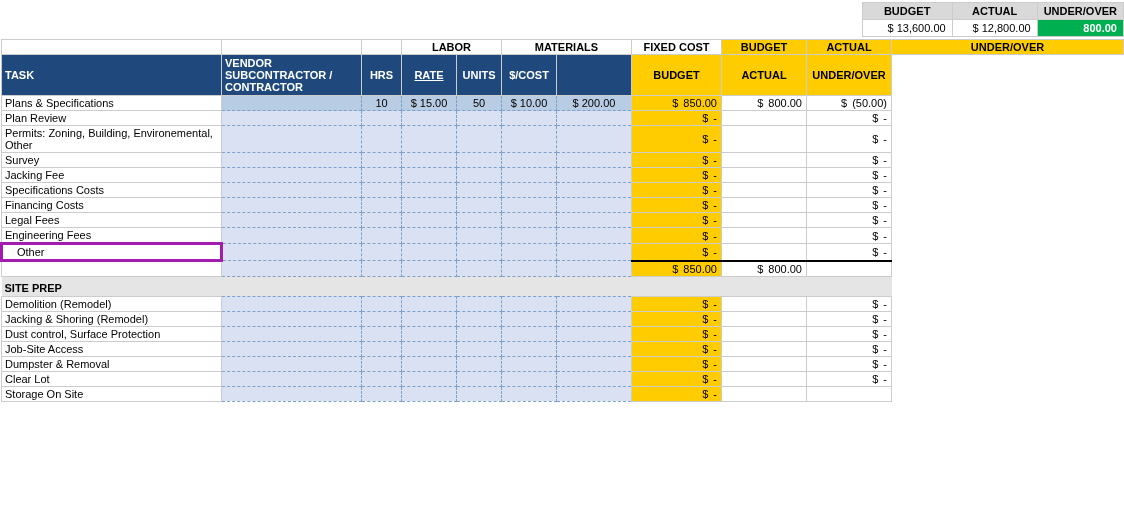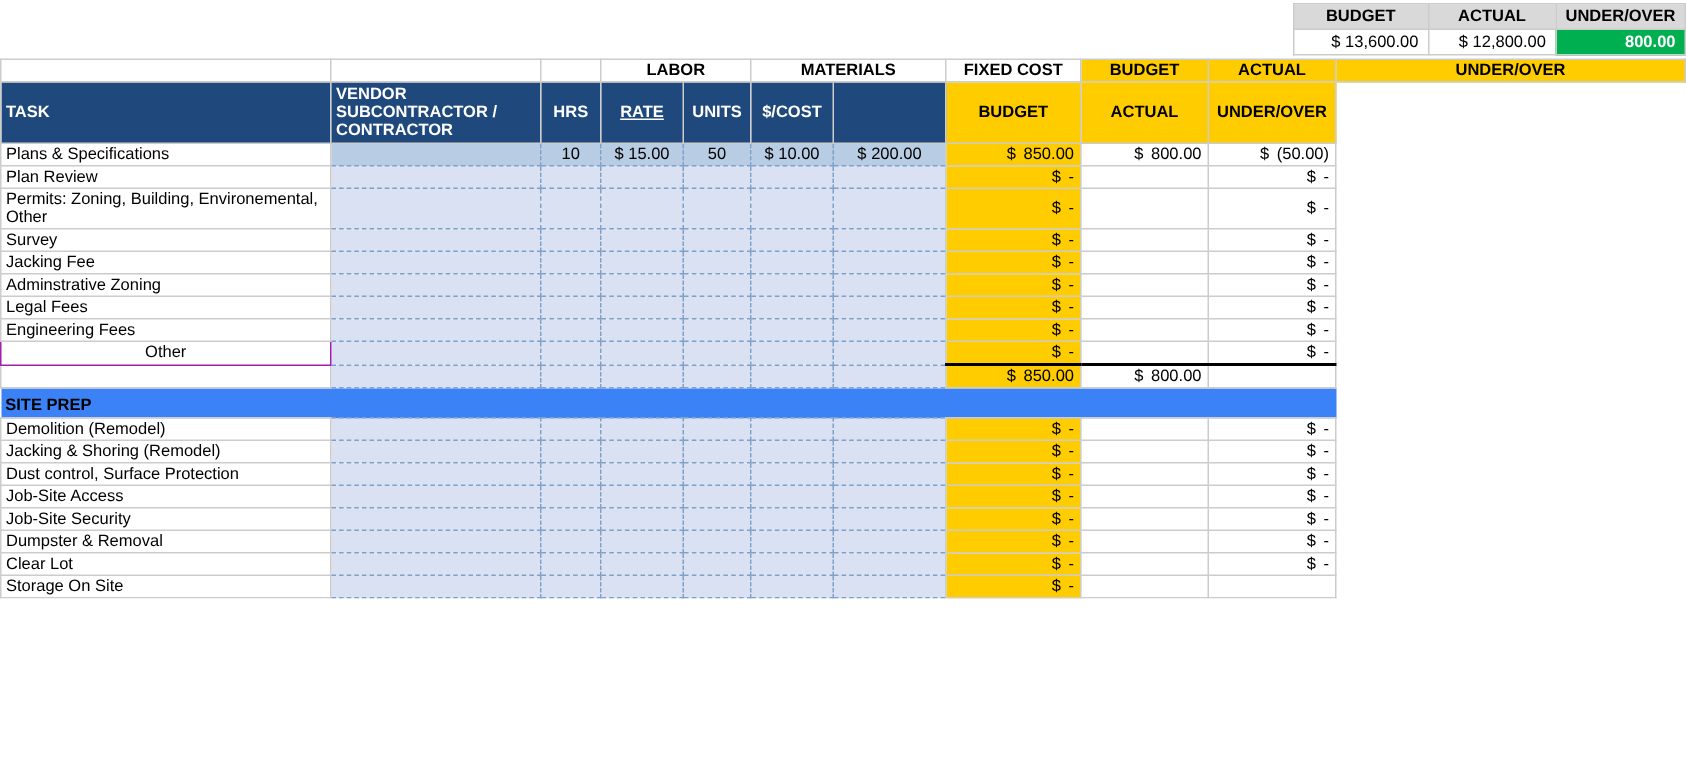--- a/index.html
+++ b/index.html
@@ -228,21 +228,42 @@
       <td style="border:1px solid #ccc; text-align:right; padding:1px 4px;">
         <span style="margin-right:2px;"></span>
         <span></span>
       </td>
       <td style="border:1px solid #ccc; text-align:right; padding:1px 4px;">
         <span style="margin-right:2px;">$</span>
         <span>-</span>
       </td>
     </tr>
       <tr class="data-row">
-      <td style="border:1px solid #ccc; padding:1px 3px;">Adminstrative Zoning</td>
+      <td style="border:1px solid #ccc; padding:1px 3px;">Specifications Costs</td>
+      <td style="background:#d9e1f2;border:1px dashed #7fa0c8; padding:1px 3px;"></td>
+      <td style="background:#d9e1f2;border:1px dashed #7fa0c8; text-align:center;"></td>
+      <td style="background:#d9e1f2;border:1px dashed #7fa0c8; text-align:center;"></td>
+      <td style="background:#d9e1f2;border:1px dashed #7fa0c8; text-align:center;"></td>
+      <td style="background:#d9e1f2;border:1px dashed #7fa0c8; text-align:center;"></td>
+      <td style="background:#d9e1f2;border:1px dashed #7fa0c8; text-align:center;"></td>
+      <td style="background:#ffcc00; border:1px solid #ccc; text-align:right; padding:1px 4px;">
+        <span style="margin-right:2px;">$</span>
+        <span>-</span>
+      </td>
+      <td style="border:1px solid #ccc; text-align:right; padding:1px 4px;">
+        <span style="margin-right:2px;"></span>
+        <span></span>
+      </td>
+      <td style="border:1px solid #ccc; text-align:right; padding:1px 4px;">
+        <span style="margin-right:2px;">$</span>
+        <span>-</span>
+      </td>
+    </tr>
+      <tr class="data-row">
+      <td style="border:1px solid #ccc; padding:1px 3px;">Financing Costs</td>
       <td style="background:#d9e1f2;border:1px dashed #7fa0c8; padding:1px 3px;"></td>
       <td style="background:#d9e1f2;border:1px dashed #7fa0c8; text-align:center;"></td>
       <td style="background:#d9e1f2;border:1px dashed #7fa0c8; text-align:center;"></td>
       <td style="background:#d9e1f2;border:1px dashed #7fa0c8; text-align:center;"></td>
       <td style="background:#d9e1f2;border:1px dashed #7fa0c8; text-align:center;"></td>
       <td style="background:#d9e1f2;border:1px dashed #7fa0c8; text-align:center;"></td>
       <td style="background:#ffcc00; border:1px solid #ccc; text-align:right; padding:1px 4px;">
         <span style="margin-right:2px;">$</span>
         <span>-</span>
       </td>
@@ -291,21 +312,21 @@
       <td style="border:1px solid #ccc; text-align:right; padding:1px 4px;">
         <span style="margin-right:2px;"></span>
         <span></span>
       </td>
       <td style="border:1px solid #ccc; text-align:right; padding:1px 4px;">
         <span style="margin-right:2px;">$</span>
         <span>-</span>
       </td>
     </tr>
       <tr class="data-row">
-      <td style="border:1px solid #a21caf; padding:1px 14px;text-align:center;">Other</td>
+      <td style="border:3px solid #a21caf; padding:1px 14px;">Other</td>
       <td style="background:#d9e1f2;border:1px dashed #7fa0c8; padding:1px 3px;"></td>
       <td style="background:#d9e1f2;border:1px dashed #7fa0c8; text-align:center;"></td>
       <td style="background:#d9e1f2;border:1px dashed #7fa0c8; text-align:center;"></td>
       <td style="background:#d9e1f2;border:1px dashed #7fa0c8; text-align:center;"></td>
       <td style="background:#d9e1f2;border:1px dashed #7fa0c8; text-align:center;"></td>
       <td style="background:#d9e1f2;border:1px dashed #7fa0c8; text-align:center;"></td>
       <td style="background:#ffcc00; border:1px solid #ccc; text-align:right; padding:1px 4px;">
         <span style="margin-right:2px;">$</span>
         <span>-</span>
       </td>
@@ -333,21 +354,21 @@
       <td style="border:1px solid #ccc; text-align:right; padding:1px 4px; border-top:2px solid #000;">
         <span style="margin-right:2px;">$</span>
         <span>800.00</span>
       </td>
       <td style="border:1px solid #ccc; text-align:right; padding:1px 4px; border-top:2px solid #000;">
         <span></span>
         <span></span>
       </td>
     </tr>
       <tr class="section-header">
-        <td colspan="10" style="font-weight:bold; font-size:11px; padding:5px 3px 2px 3px; border:none; background:#3b82f6;">SITE PREP</td>
+        <td colspan="10" style="font-weight:bold; font-size:11px; padding:5px 3px 2px 3px; border:none; background:#e5e5e5;">SITE PREP</td>
       </tr>
       <tr class="data-row">
       <td style="border:1px solid #ccc; padding:1px 3px;margin-top:48px;">Demolition (Remodel)</td>
       <td style="background:#d9e1f2;border:1px dashed #7fa0c8; padding:1px 3px;"></td>
       <td style="background:#d9e1f2;border:1px dashed #7fa0c8; text-align:center;"></td>
       <td style="background:#d9e1f2;border:1px dashed #7fa0c8; text-align:center;"></td>
       <td style="background:#d9e1f2;border:1px dashed #7fa0c8; text-align:center;"></td>
       <td style="background:#d9e1f2;border:1px dashed #7fa0c8; text-align:center;"></td>
       <td style="background:#d9e1f2;border:1px dashed #7fa0c8; text-align:center;"></td>
       <td style="background:#ffcc00; border:1px solid #ccc; text-align:right; padding:1px 4px;">
@@ -400,41 +421,20 @@
         <span style="margin-right:2px;"></span>
         <span></span>
       </td>
       <td style="border:1px solid #ccc; text-align:right; padding:1px 4px;">
         <span style="margin-right:2px;">$</span>
         <span>-</span>
       </td>
     </tr>
       <tr class="data-row">
       <td style="border:1px solid #ccc; padding:1px 3px;">Job-Site Access</td>
-      <td style="background:#d9e1f2;border:1px dashed #7fa0c8; padding:1px 3px;"></td>
-      <td style="background:#d9e1f2;border:1px dashed #7fa0c8; text-align:center;"></td>
-      <td style="background:#d9e1f2;border:1px dashed #7fa0c8; text-align:center;"></td>
-      <td style="background:#d9e1f2;border:1px dashed #7fa0c8; text-align:center;"></td>
-      <td style="background:#d9e1f2;border:1px dashed #7fa0c8; text-align:center;"></td>
-      <td style="background:#d9e1f2;border:1px dashed #7fa0c8; text-align:center;"></td>
-      <td style="background:#ffcc00; border:1px solid #ccc; text-align:right; padding:1px 4px;">
-        <span style="margin-right:2px;">$</span>
-        <span>-</span>
-      </td>
-      <td style="border:1px solid #ccc; text-align:right; padding:1px 4px;">
-        <span style="margin-right:2px;"></span>
-        <span></span>
-      </td>
-      <td style="border:1px solid #ccc; text-align:right; padding:1px 4px;">
-        <span style="margin-right:2px;">$</span>
-        <span>-</span>
-      </td>
-    </tr>
-      <tr class="data-row">
-      <td style="border:1px solid #ccc; padding:1px 3px;">Job-Site Security</td>
       <td style="background:#d9e1f2;border:1px dashed #7fa0c8; padding:1px 3px;"></td>
       <td style="background:#d9e1f2;border:1px dashed #7fa0c8; text-align:center;"></td>
       <td style="background:#d9e1f2;border:1px dashed #7fa0c8; text-align:center;"></td>
       <td style="background:#d9e1f2;border:1px dashed #7fa0c8; text-align:center;"></td>
       <td style="background:#d9e1f2;border:1px dashed #7fa0c8; text-align:center;"></td>
       <td style="background:#d9e1f2;border:1px dashed #7fa0c8; text-align:center;"></td>
       <td style="background:#ffcc00; border:1px solid #ccc; text-align:right; padding:1px 4px;">
         <span style="margin-right:2px;">$</span>
         <span>-</span>
       </td>

